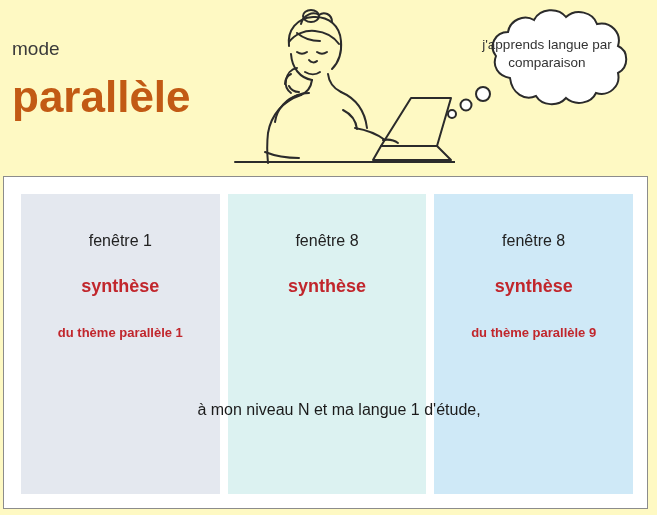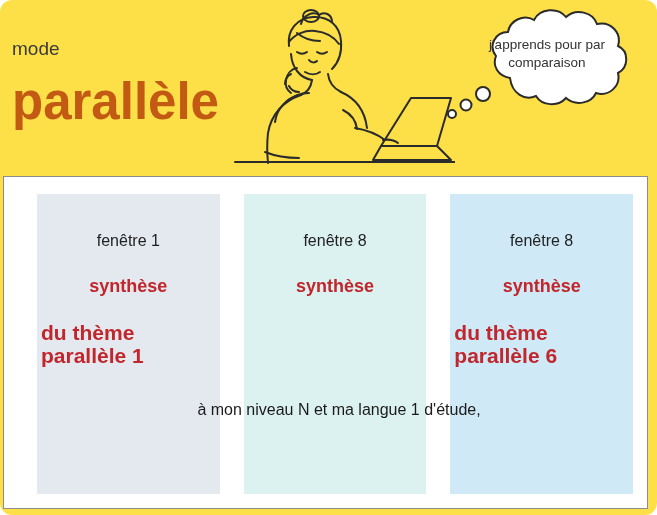--- a/index.html
+++ b/index.html
@@ -8,22 +8,21 @@
     background: #ffffff;
   }
   body {
     font-family: "Liberation Sans", sans-serif;
   }
   #page {
     position: relative;
     width: 657px;
     height: 515px;
     overflow: hidden;
-    background: #fde047;
-    border-radius: 12px;
+    background: #fef9c3;
   }
 
   
   .header {
     position: absolute;
     left: 0;
     top: 0;
     width: 657px;
     height: 172px;
   }
@@ -31,21 +30,21 @@
     position: absolute;
     left: 12px;
     top: 38px;
     font-size: 19px;
     color: #3a3a3a;
   }
   .mode-title {
     position: absolute;
     left: 12px;
     top: 72px;
-    font-size: 51px;
+    font-size: 44px;
     font-weight: bold;
     color: #c25a14;
     letter-spacing: 0px;
   }
 
   
   .illustration {
     position: absolute;
     left: 205px;
     top: 2px;
@@ -90,21 +89,20 @@
     top: 17px;
     width: 612px;
     height: 300px;
     display: flex;
     gap: 8px;
   }
   .window {
     flex: 1 1 0;
     position: relative;
     box-sizing: border-box;
-    margin-left: 16px;
   }
   .win1 { background: #e4e8ef; }
   .win2 { background: #dcf2f1; }
   .win3 { background: #cfe9f7; }
 
   .win-title {
     position: absolute;
     top: 38px;
     left: 0;
     right: 0;
@@ -120,22 +118,22 @@
     text-align: center;
     font-size: 18px;
     font-weight: bold;
     color: #c1262c;
   }
   .win-sub {
     position: absolute;
     top: 127px;
     left: 4px;
     right: 4px;
-    text-align: left;
-    font-size: 21px;
+    text-align: center;
+    font-size: 13px;
     font-weight: bold;
     color: #c1262c;
     line-height: 23px;
   }
 
   
   .footer-lines {
     position: absolute;
     left: 17px;
     top: 216px;
@@ -218,41 +216,41 @@
                  c6 -12 24 -13 32 -3
                  c10 -9 27 -5 31 7
                  c14 -3 25 9 21 22
                  c11 5 11 21 0 27
                  c3 13 -9 24 -22 20
                  c-5 11 -21 13 -30 5
                  c-8 9 -24 8 -30 -2
                  c-11 5 -24 -2 -26 -18 Z"></path>
       </g>
     </svg>
-    <div class="thought-text">j'apprends pour par comparaison</div>
+    <div class="thought-text">j'apprends langue par comparaison</div>
   </div>
 
   <div class="panel">
     <div class="windows">
 
       <div class="window win1">
         <div class="win-title">fenêtre 1</div>
         <div class="win-synth">synthèse</div>
         <div class="win-sub">du thème parallèle 1</div>
       </div>
 
       <div class="window win2">
         <div class="win-title">fenêtre 8</div>
         <div class="win-synth">synthèse</div>
       </div>
 
       <div class="window win3">
         <div class="win-title">fenêtre 8</div>
         <div class="win-synth">synthèse</div>
-        <div class="win-sub">du thème parallèle 6</div>
+        <div class="win-sub">du thème parallèle 9</div>
       </div>
 
     </div>
 
     <div class="footer-lines">
       <div class="footer-line">à mon niveau N  et ma langue 1 d'étude,</div>
     </div>
   </div>
 
 </div>

